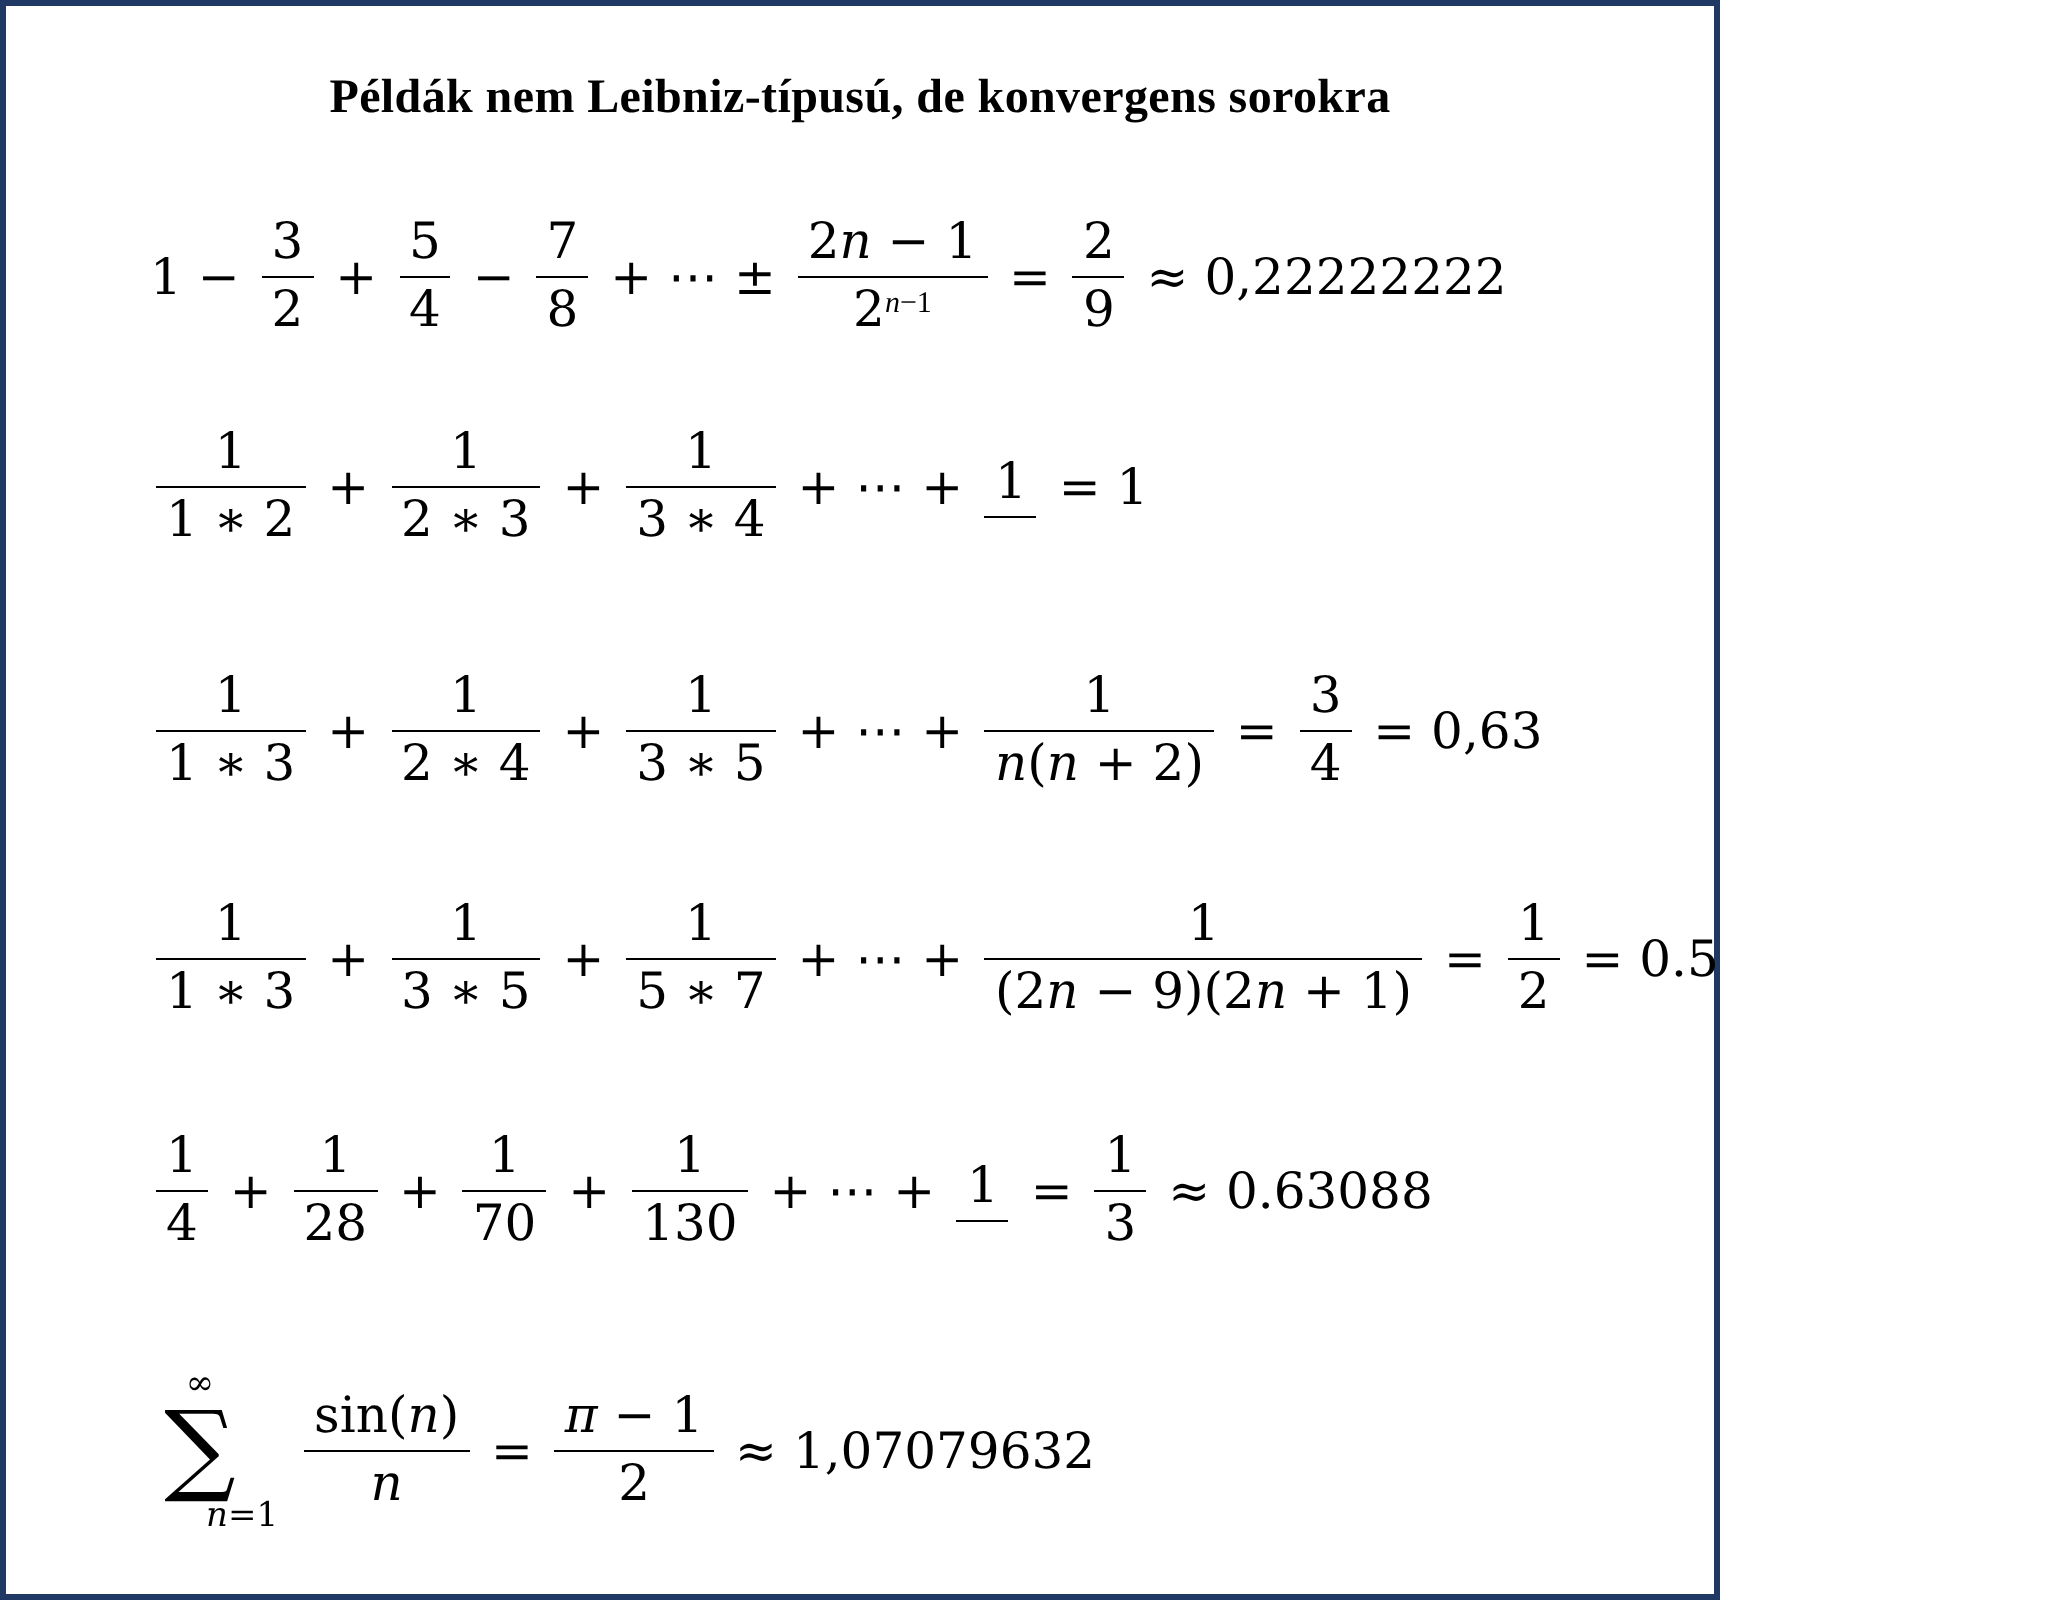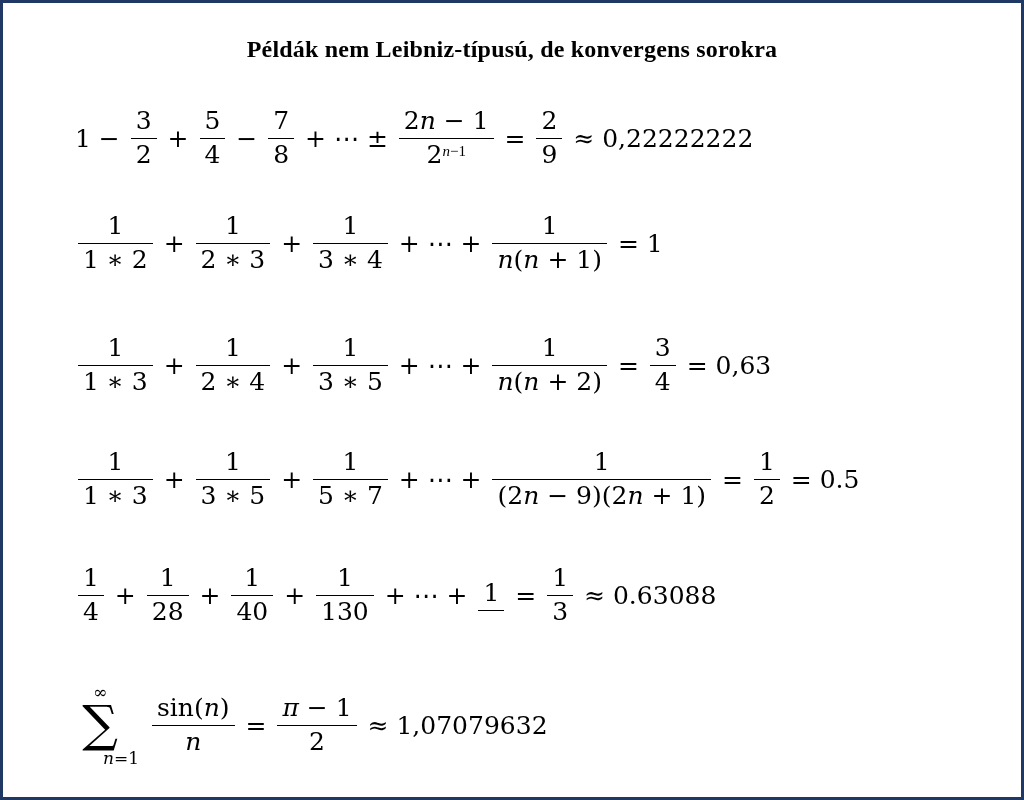--- a/index.html
+++ b/index.html
@@ -6,21 +6,21 @@
     margin: 0;
     padding: 0;
     width: 1024px;
     height: 800px;
     overflow: hidden;
     background: #ffffff;
   }
   .slide {
     position: absolute;
     top: 0; left: 0;
-    width: 1024px;
+    width: 860px;
     height: 800px;
     box-sizing: border-box;
     border: 3px solid #1f3864;
     background: #ffffff;
     color: #000000;
     font-family: "DejaVu Serif", "DejaVu Sans", serif;
   }
   .title {
     position: absolute;
     top: 33px;
@@ -133,21 +133,20 @@
           <span class="den"><span class="tk">2 ∗ 3</span></span>
         </span>
         <span class="tk"> + </span>
         <span class="frac">
           <span class="num"><span class="tk">1</span></span>
           <span class="den"><span class="tk">3 ∗ 4</span></span>
         </span>
         <span class="tk"> + ⋯ + </span>
         <span class="frac">
           <span class="num"><span class="tk">1</span></span>
-          <span class="den"><span class="var">n</span><span class="tk">(</span><span class="var">n</span><span class="tk"> + 1)</span></span>
         </span>
         <span class="tk"> = 1</span>
       </div>
       <div class="formula">
         <span class="frac">
           <span class="num"><span class="tk">1</span></span>
           <span class="den"><span class="tk">1 ∗ 3</span></span>
         </span>
         <span class="tk"> + </span>
         <span class="frac">
@@ -204,21 +203,21 @@
           <span class="den"><span class="tk">4</span></span>
         </span>
         <span class="tk"> + </span>
         <span class="frac">
           <span class="num"><span class="tk">1</span></span>
           <span class="den"><span class="tk">28</span></span>
         </span>
         <span class="tk"> + </span>
         <span class="frac">
           <span class="num"><span class="tk">1</span></span>
-          <span class="den"><span class="tk">40</span></span>
+          <span class="den"><span class="tk">70</span></span>
         </span>
         <span class="tk"> + </span>
         <span class="frac">
           <span class="num"><span class="tk">1</span></span>
           <span class="den"><span class="tk">130</span></span>
         </span>
         <span class="tk"> + ⋯ + </span>
         <span class="frac">
           <span class="num"><span class="tk">1</span></span>
         </span>

